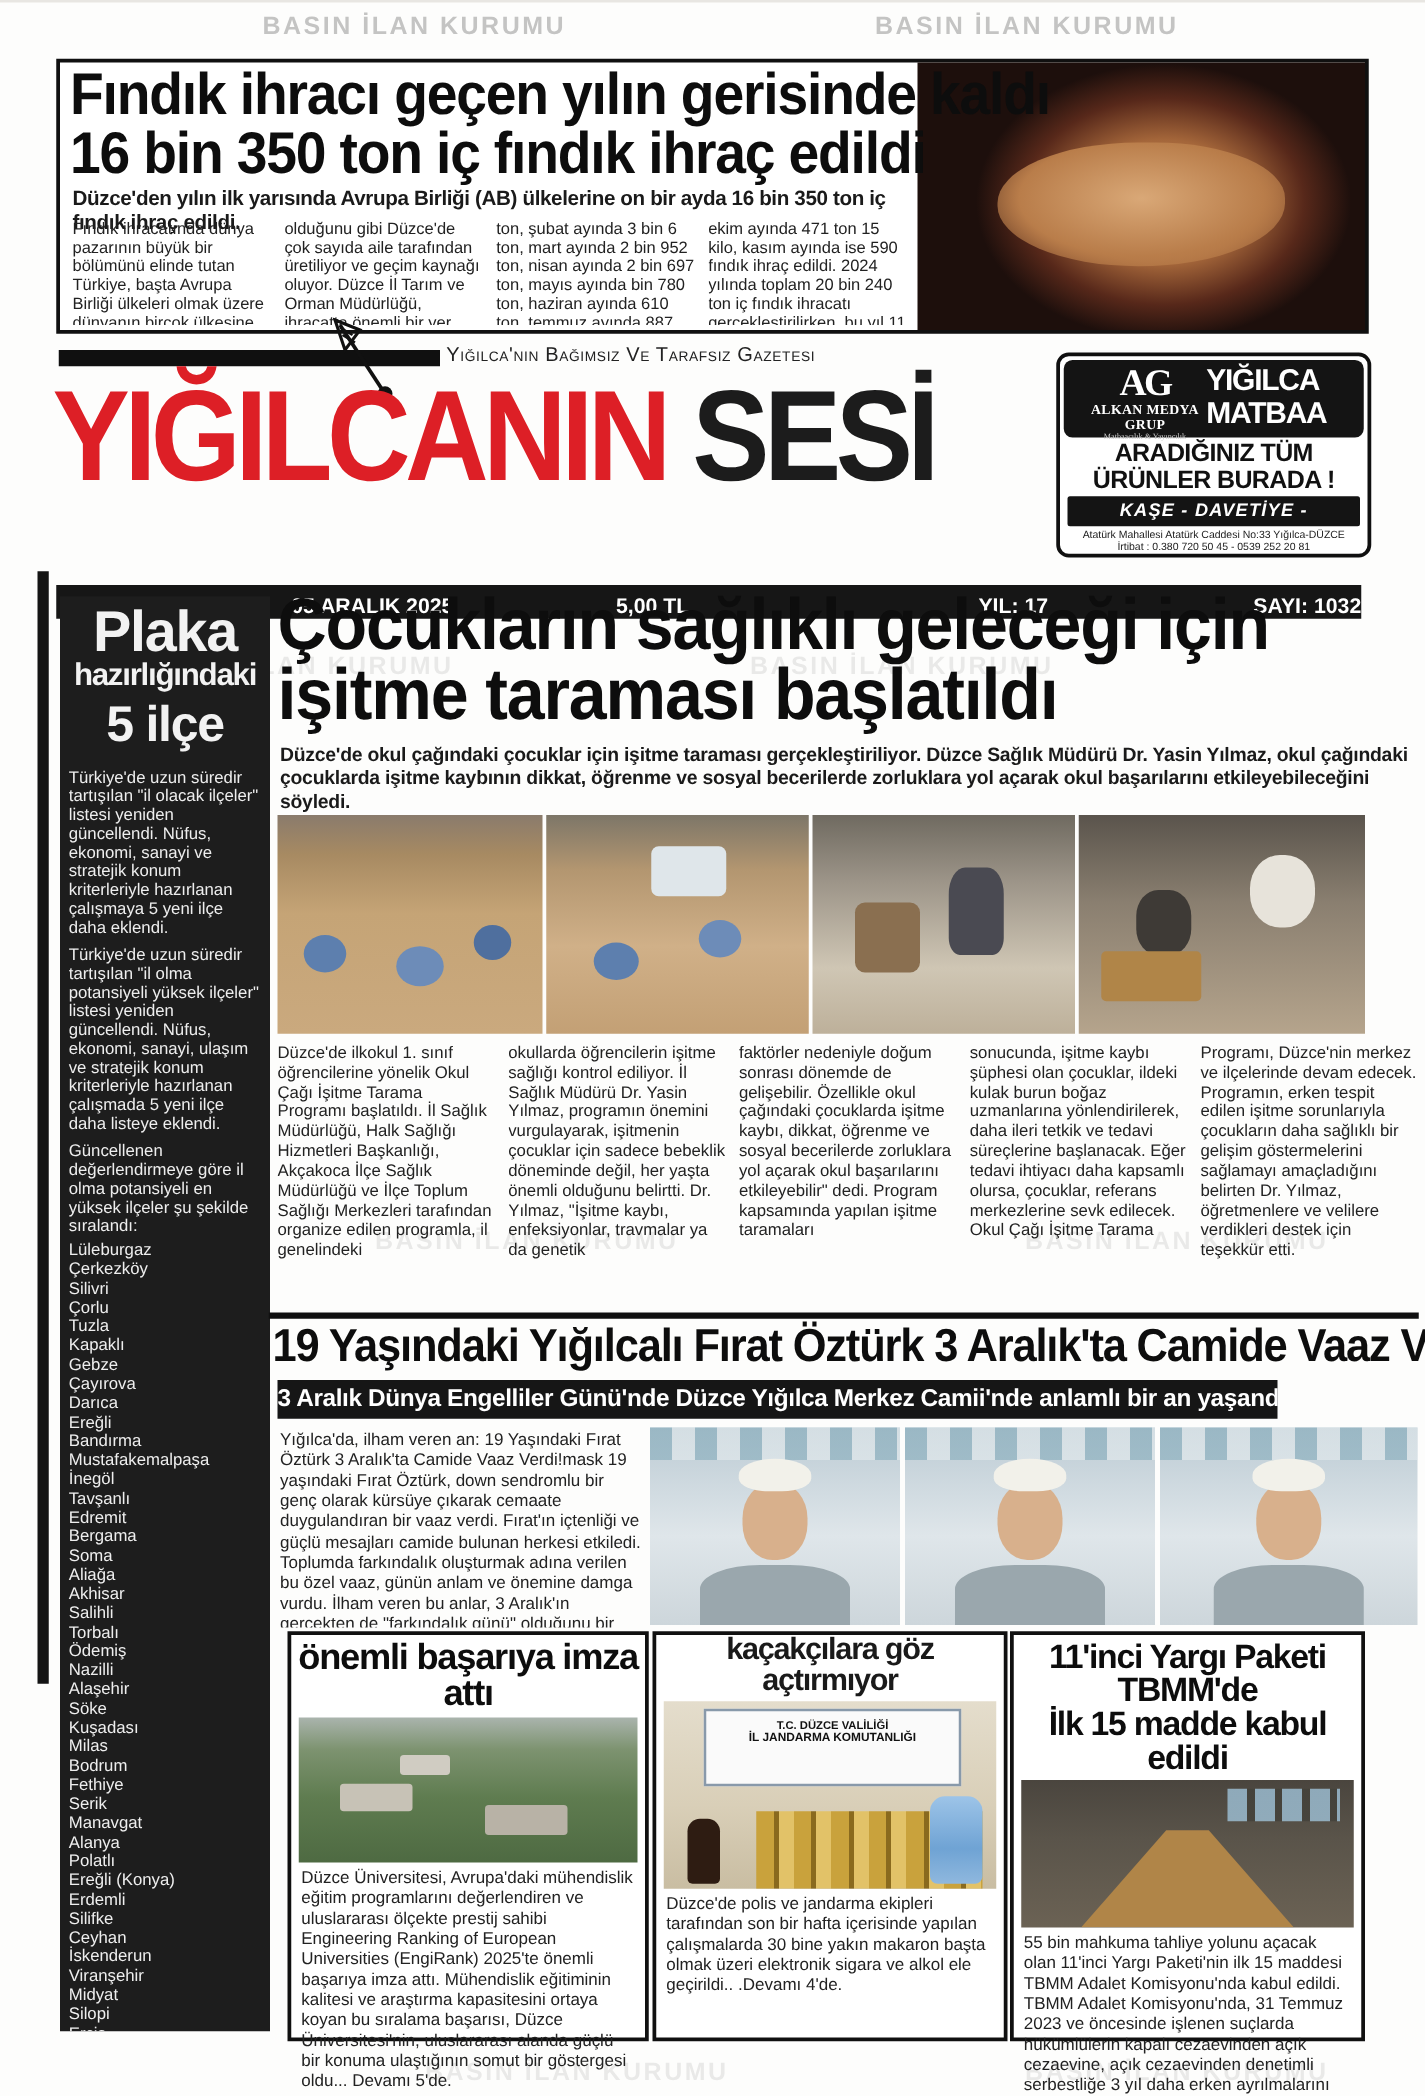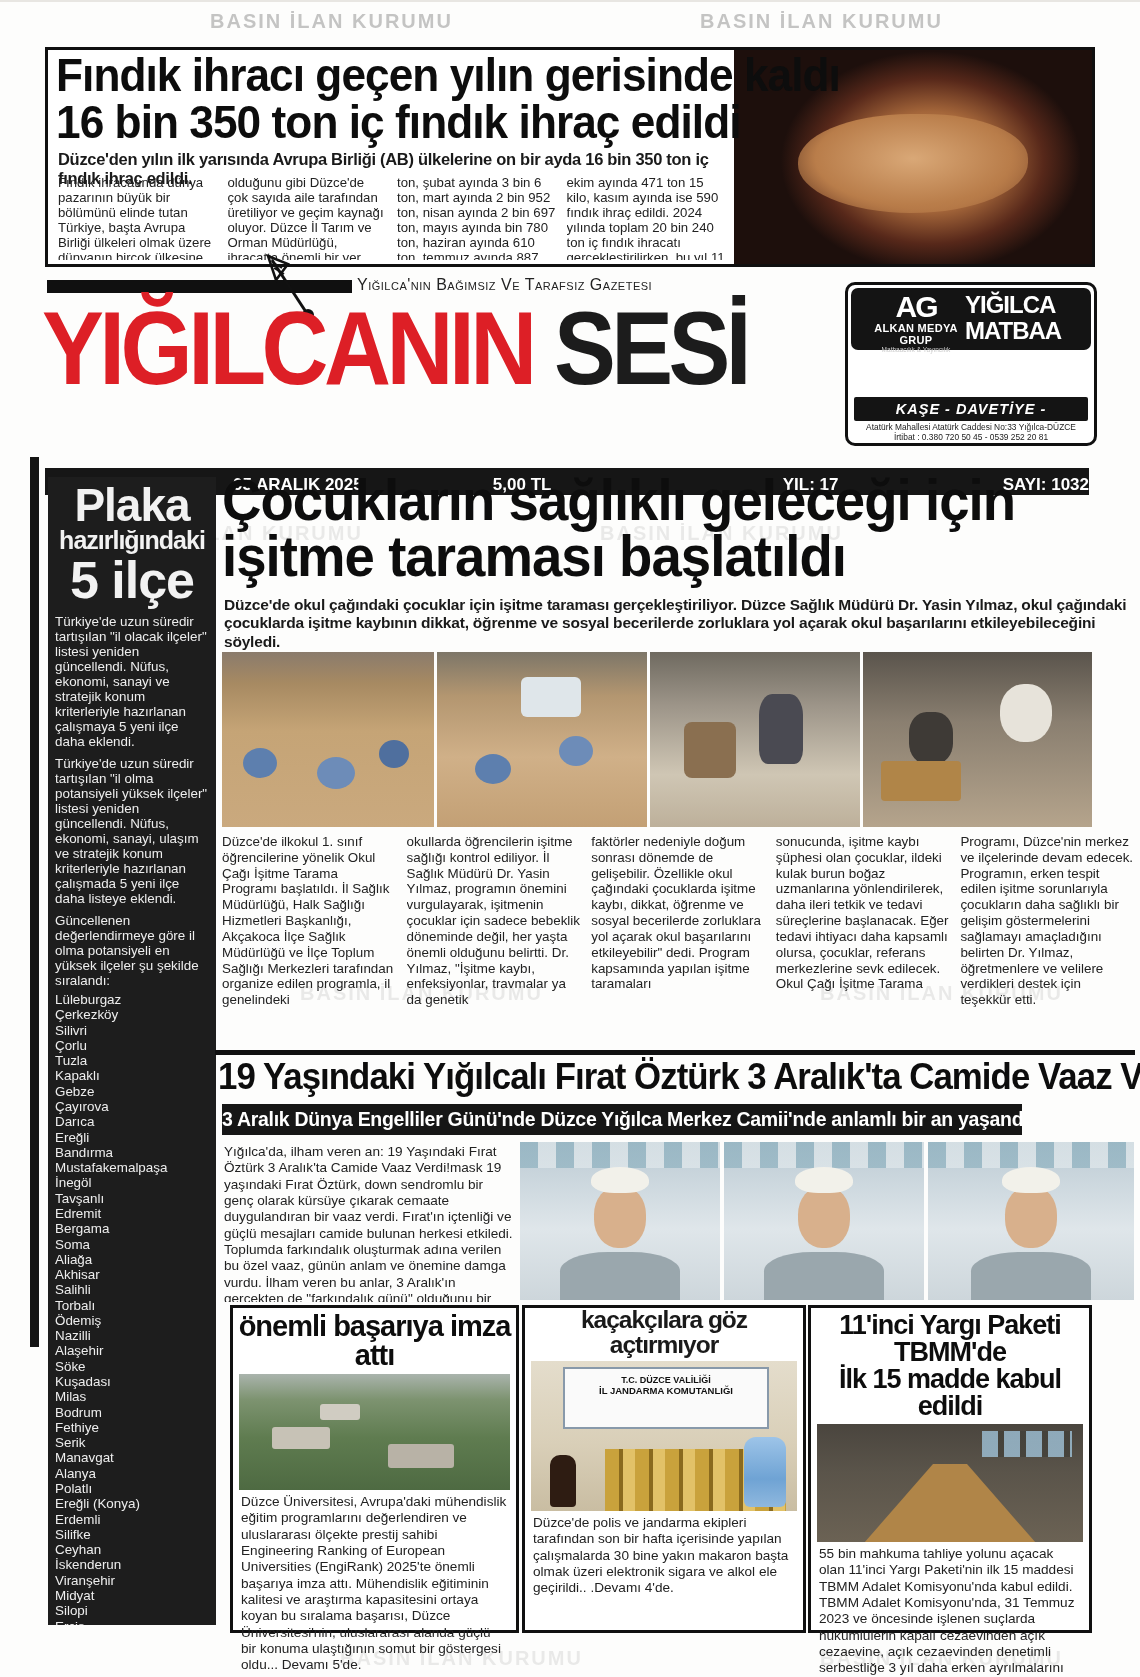--- a/index.html
+++ b/index.html
@@ -26,21 +26,21 @@
   #tagline{left:357px;top:274px;width:480px;font-size:16px;font-weight:normal;letter-spacing:.5px;font-variant:small-caps;color:#222;}
   #arrow-icon{left:262px;top:252px;width:60px;height:70px;}
   #mast-title{left:42px;top:295px;width:810px;font-size:103px;line-height:1;letter-spacing:-5px;font-weight:bold;
      transform:scaleX(.9);transform-origin:0 50%;white-space:nowrap;}
   #mast-title .red{color:#dd1f26;}
   #mast-title .blk{color:#1c1c1c;}
 
   
   #ad-box{left:845px;top:280px;width:246px;height:158px;border:3px solid #101010;border-radius:10px;background:#fff;overflow:hidden;}
   #ad-top{position:absolute;left:3px;top:3px;right:3px;height:62px;background:#141414;border-radius:7px;color:#fff;}
-  #ad-logo{position:absolute;left:10px;top:4px;width:110px;text-align:center;}
+  #ad-logo{position:absolute;left:10px;top:4px;width:110px;text-align:center;font-family:Liberation Serif, serif;}
   #ad-logo .tri{font-size:30px;line-height:30px;font-weight:bold;color:#fff;letter-spacing:-2px;}
   #ad-logo .b1{font-size:11px;font-weight:bold;letter-spacing:.3px;}
   #ad-logo .b2{font-size:6.5px;color:#ccc;}
   #ad-title{position:absolute;right:8px;top:4px;width:118px;text-align:left;font-size:24px;line-height:26px;
      font-weight:bold;letter-spacing:-1px;}
   #ad-slogan{position:absolute;left:0;top:68px;width:100%;text-align:center;font-size:20px;line-height:21px;
      font-weight:bold;letter-spacing:-.5px;color:#111;}
   #ad-services{position:absolute;left:6px;top:112px;right:6px;height:24px;background:#141414;color:#fff;
      font-style:italic;font-weight:bold;font-size:14.5px;text-align:center;line-height:24px;letter-spacing:1px;border-radius:2px;}
   #ad-addr{position:absolute;left:0;top:138px;width:100%;text-align:center;font-size:8.4px;line-height:9.5px;color:#222;}
@@ -49,21 +49,21 @@
   #date-bar{left:45px;top:466px;width:1044px;height:27px;background:#161616;color:#fff;display:flex;
      align-items:flex-end;font-weight:bold;font-size:17px;}
   #date-bar span{white-space:nowrap;}
   #db-day{margin-left:18px;width:170px;} #db-date{width:260px;} #db-price{width:290px;} #db-year{width:220px;}
 
   
   #left-strip{left:30px;top:455px;width:9px;height:890px;background:#141414;}
   #sidebar{left:48px;top:475px;width:168px;height:1148px;background:#1d1d1d;color:#f2f2f2;overflow:hidden;}
   #sb-h1{text-align:center;font-weight:bold;font-size:46px;line-height:44px;margin-top:6px;letter-spacing:-1px;}
   #sb-h2{text-align:center;font-weight:bold;font-size:25px;line-height:26px;letter-spacing:-1px;}
-  #sb-h3{text-align:center;font-weight:bold;font-size:52px;line-height:54px;letter-spacing:-1px;}
+  #sb-h3{text-align:center;font-weight:bold;font-size:40px;line-height:54px;letter-spacing:-1px;}
   .sb-p{margin:7px 7px 0 7px;font-size:13.4px;line-height:1.12;color:#eee;}
   #sb-cities{margin:4px 7px 0 7px;font-size:13.4px;line-height:1.14;white-space:pre-line;color:#eee;}
 
   
   #main-headline{left:222px;top:470px;width:912px;font-size:58px;line-height:.97;color:#0d0d0d;white-space:nowrap;}
   #main-lead{left:224px;top:594px;width:908px;font-size:15.5px;line-height:1.18;font-weight:bold;letter-spacing:-.2px;}
   .photo-row-img{top:650px;height:175px;background:#b9a080;}
   #mp1{left:222px;width:212px;background:
       linear-gradient(180deg,#8a7b6c 0%,#a78a62 18%,#c5a476 45%,#caa97e 100%);}
   #mp2{left:437px;width:210px;background:
@@ -173,20 +173,24 @@
     <div id="ad-top">
       <div id="ad-logo">
         <div class="tri">AG</div>
         <div class="b1">ALKAN MEDYA GRUP</div>
         <div class="b2">Matbaacılık &amp; Yayıncılık</div>
       </div>
       <div id="ad-title">
         <div>YIĞILCA</div>
         <div>MATBAA</div>
       </div>
+    </div>
+    <div id="ad-slogan">
+      <div>ARADIĞINIZ TÜM</div>
+      <div>ÜRÜNLER BURADA !</div>
     </div>
     <div id="ad-services">KAŞE - DAVETİYE - PROMOSYON</div>
     <div id="ad-addr">
       <div>Atatürk Mahallesi Atatürk Caddesi No:33 Yığılca-DÜZCE</div>
       <div>İrtibat : 0.380 720 50 45 - 0539 252 20 81</div>
     </div>
   </div>
 
   <div id="date-bar" class="abs">
     <span id="db-day">CUMA</span>

